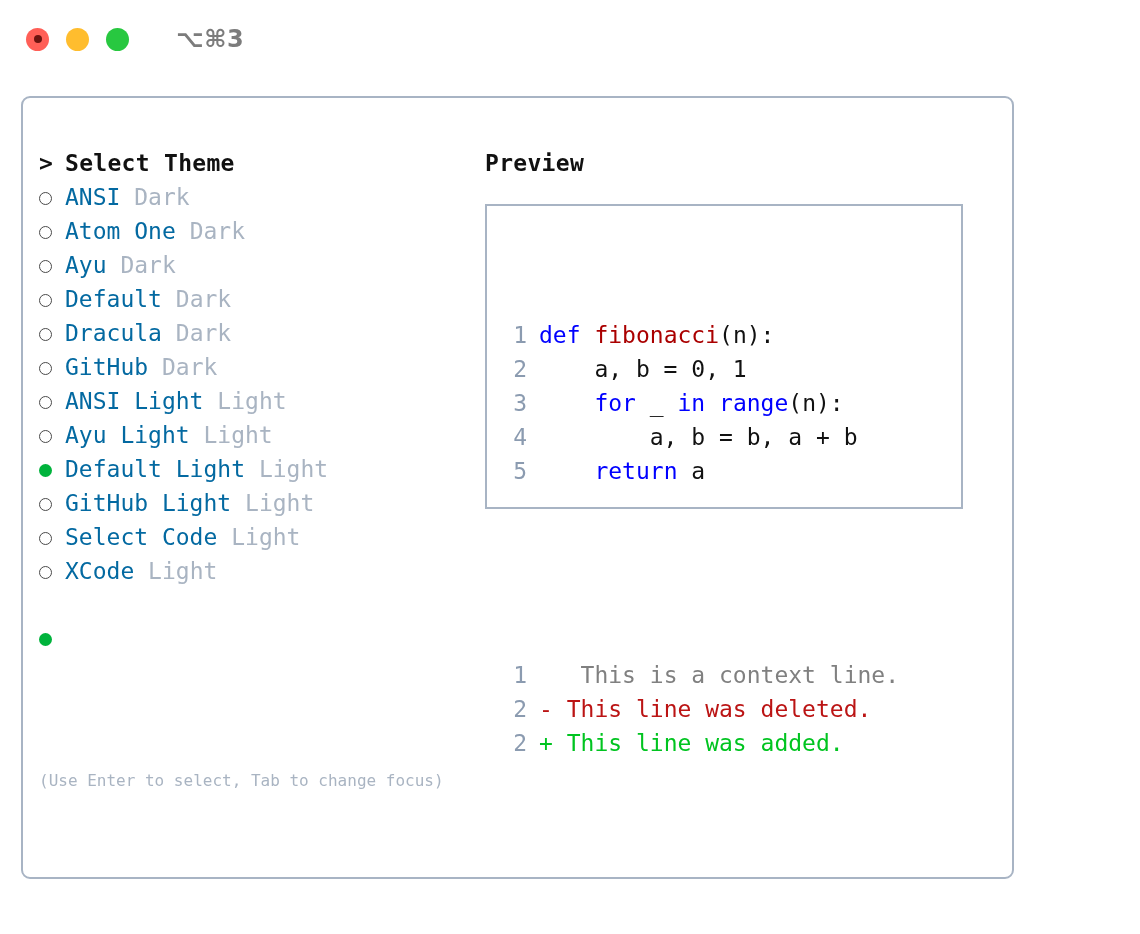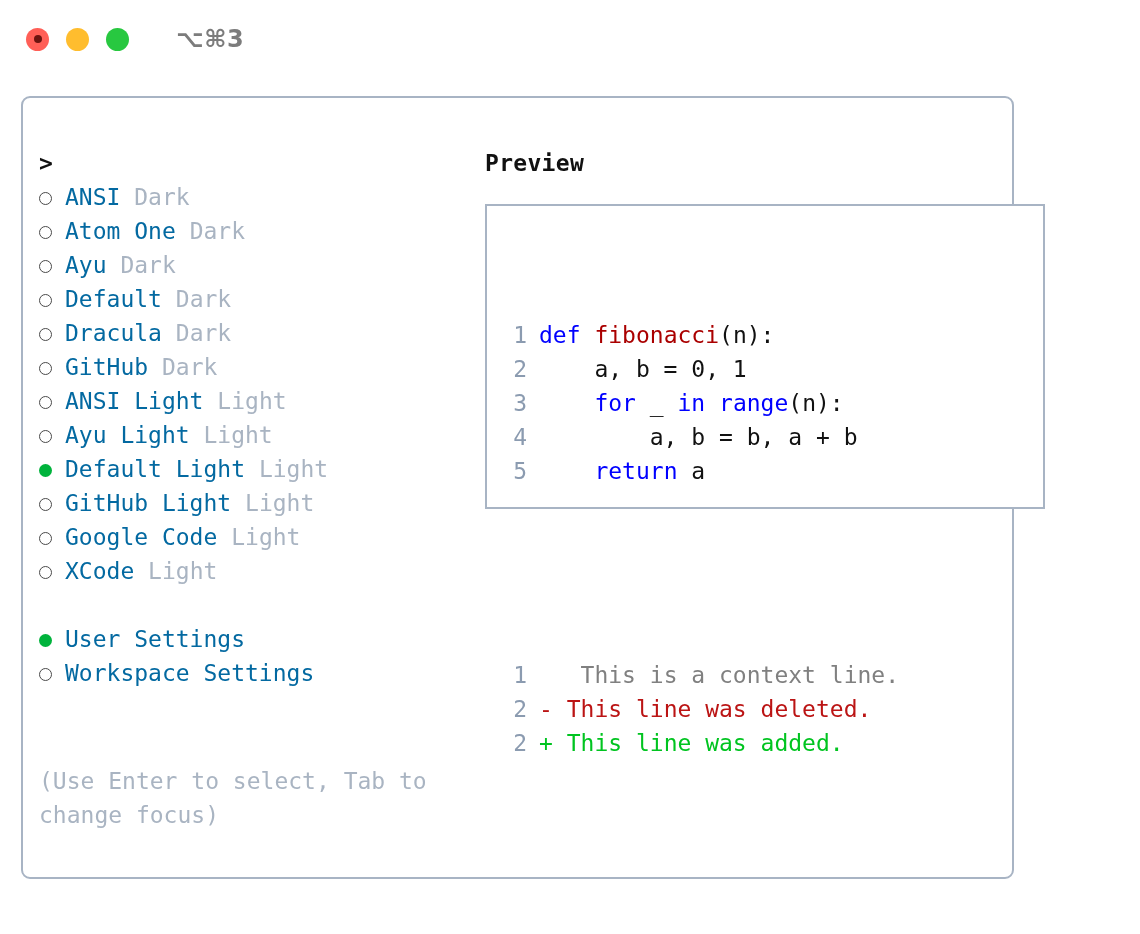--- a/index.html
+++ b/index.html
@@ -134,21 +134,21 @@
 
   .header-row { margin-bottom: 0; }
 
   .section-gap { height: 34px; }
 
   .hint {
     position: absolute;
     left: 16px;
     top: 666px;
     width: 420px;
-    font-size: 23px;
+    font-size: 16px;
     line-height: 34px;
     color: #a9b4c2;
     white-space: pre-wrap;
   }
 
   
   .right-col {
     position: absolute;
     left: 462px;
     top: 48px;
@@ -159,21 +159,21 @@
     line-height: 34px;
     color: #111111;
     font-weight: 700;
     letter-spacing: 0.3px;
     margin-bottom: 0;
   }
   .preview-box {
     position: absolute;
     left: 462px;
     top: 106px;
-    width: 560px;
+    width: 478px;
     height: 305px;
     border: 2px solid #a8b4c4;
     box-sizing: border-box;
     background: #ffffff;
     text-decoration: underline;
   }
   .code {
     position: absolute;
     left: 16px;
     top: 44px;
@@ -213,43 +213,43 @@
     <span class="shortcut">⌥⌘3</span>
   </div>
 
   <div class="panel">
     <div class="panel-inner">
 
       <div class="left-col">
 
         <div class="row header-row">
           <span class="marker marker-caret">&gt;</span>
+          <span class="label-bold">Select Theme</span>
         </div>
 
         <div id="theme-rows">
             <div class="row"><span class="bullet-wrap"><span class="bullet bullet-off"></span></span><span class="label">ANSI</span><span class="label"> </span><span class="tag">Dark</span></div>
             <div class="row"><span class="bullet-wrap"><span class="bullet bullet-off"></span></span><span class="label">Atom One</span><span class="label"> </span><span class="tag">Dark</span></div>
             <div class="row"><span class="bullet-wrap"><span class="bullet bullet-off"></span></span><span class="label">Ayu</span><span class="label"> </span><span class="tag">Dark</span></div>
             <div class="row"><span class="bullet-wrap"><span class="bullet bullet-off"></span></span><span class="label">Default</span><span class="label"> </span><span class="tag">Dark</span></div>
             <div class="row"><span class="bullet-wrap"><span class="bullet bullet-off"></span></span><span class="label">Dracula</span><span class="label"> </span><span class="tag">Dark</span></div>
             <div class="row"><span class="bullet-wrap"><span class="bullet bullet-off"></span></span><span class="label">GitHub</span><span class="label"> </span><span class="tag">Dark</span></div>
             <div class="row"><span class="bullet-wrap"><span class="bullet bullet-off"></span></span><span class="label">ANSI Light</span><span class="label"> </span><span class="tag">Light</span></div>
             <div class="row"><span class="bullet-wrap"><span class="bullet bullet-off"></span></span><span class="label">Ayu Light</span><span class="label"> </span><span class="tag">Light</span></div>
             <div class="row"><span class="bullet-wrap"><span class="bullet bullet-on"></span></span><span class="label-sel">Default Light</span><span class="label"> </span><span class="tag">Light</span></div>
             <div class="row"><span class="bullet-wrap"><span class="bullet bullet-off"></span></span><span class="label">GitHub Light</span><span class="label"> </span><span class="tag">Light</span></div>
-            <div class="row"><span class="bullet-wrap"><span class="bullet bullet-off"></span></span><span class="label">Google Code</span><span class="label"> </span><span class="tag">Light</span></div>
+            <div class="row"><span class="bullet-wrap"><span class="bullet bullet-off"></span></span><span class="label">Select Code</span><span class="label"> </span><span class="tag">Light</span></div>
             <div class="row"><span class="bullet-wrap"><span class="bullet bullet-off"></span></span><span class="label">XCode</span><span class="label"> </span><span class="tag">Light</span></div>
           </div>
 
         <div class="section-gap"></div>
 
 
         <div id="apply-rows">
-            <div class="row"><span class="bullet-wrap"><span class="bullet bullet-on"></span></span><span class="label-sel">User Settings</span></div>
-            <div class="row"><span class="bullet-wrap"><span class="bullet bullet-off"></span></span><span class="label">Workspace Settings</span></div>
+            <div class="row"><span class="bullet-wrap"><span class="bullet bullet-on"></span></span></div>
           </div>
       </div>
 
       <div class="hint">(Use Enter to select, Tab to change focus)</div>
 
       <div class="right-col">
         <div class="preview-title">Preview</div>
       </div>
 
       <div class="preview-box">

